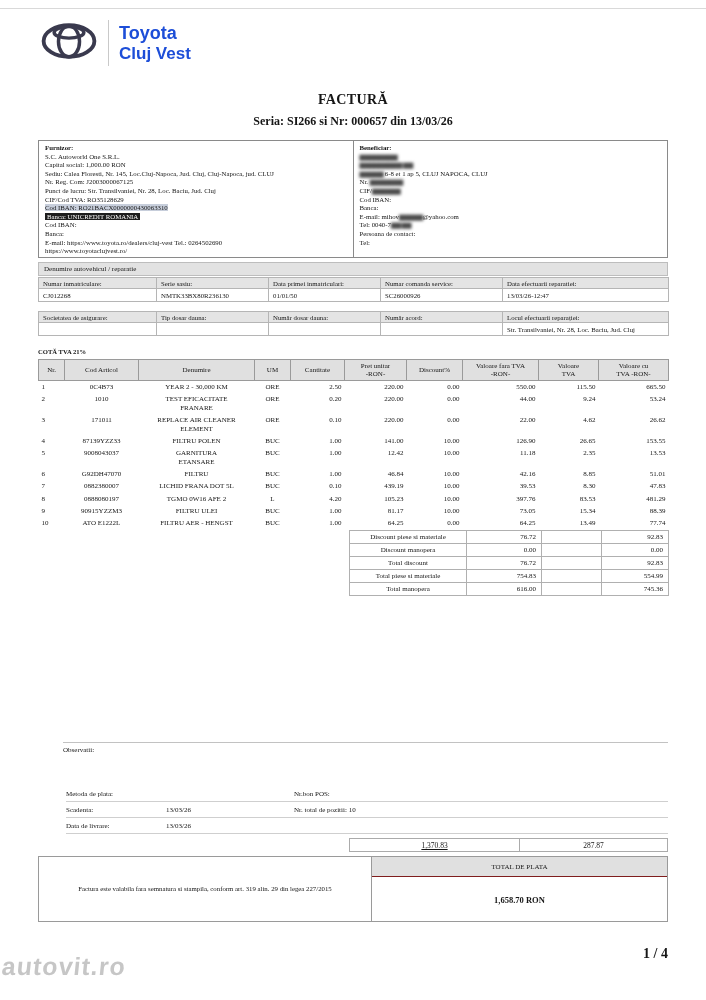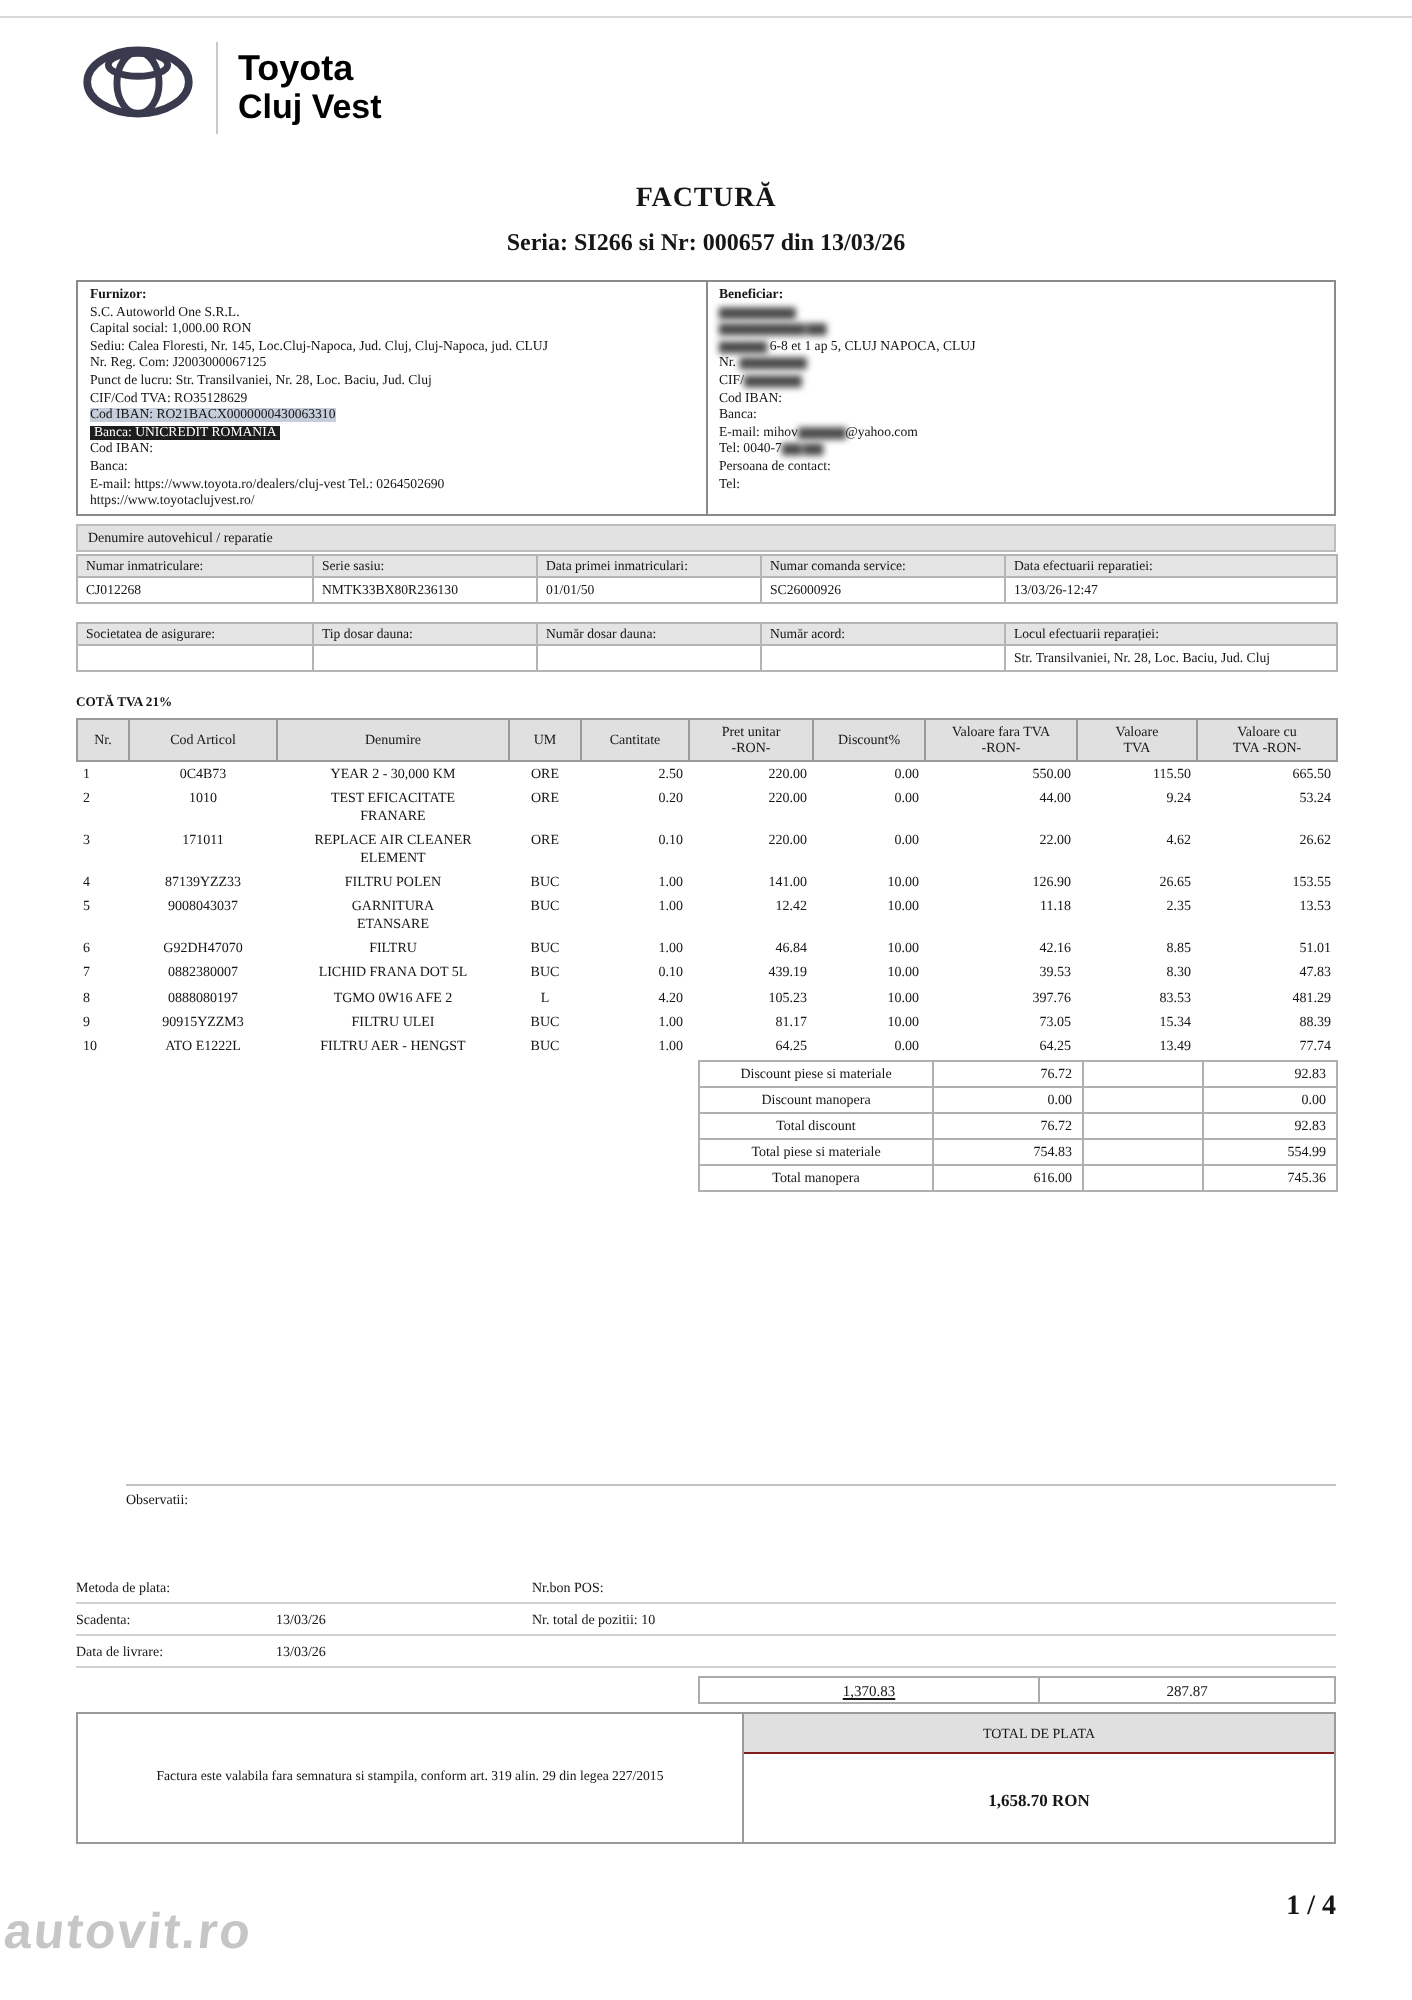--- a/index.html
+++ b/index.html
@@ -3,21 +3,21 @@
 <meta charset="utf-8">
 <style>
   * { margin:0; padding:0; box-sizing:border-box; }
   html,body { width:706px; height:1000px; background:#ffffff; font-family:"Liberation Serif", serif; color:#161616; overflow:hidden; }
   .page { position:absolute; inset:0; background:#fff; }
   .topline { position:absolute; top:8px; left:0; right:0; border-top:1px solid #d9d9d9; }
 
   
   .hdr { position:absolute; top:18px; left:40px; display:flex; align-items:center; gap:10px; }
   .vdiv { width:1px; height:46px; background:#c9c9c9; }
-  .brand { font-family:"Liberation Sans", sans-serif; color:#000000; font-weight:bold; line-height:1.12; }
+  .brand { font-family:"Liberation Sans", sans-serif; color:#1d4ed8; font-weight:bold; line-height:1.12; }
   .brand .l1 { font-size:18px; }
   .brand .l2 { font-size:17px; }
 
   .doc-title  { position:absolute; top:92px;  left:0; right:0; text-align:center; font-weight:bold; font-size:14px; letter-spacing:.4px; }
   .doc-series { position:absolute; top:114px; left:0; right:0; text-align:center; font-weight:bold; font-size:12px; }
 
   
   .parties { position:absolute; top:140px; left:38px; right:38px; height:118px; display:flex; }
   .pbox { flex:1; border:1px solid #8a8a8a; padding:3px 6px; font-size:6.8px; line-height:8.6px; overflow:hidden; }
   .pbox + .pbox { border-left:none; }
@@ -47,21 +47,21 @@
   
   .stable { position:absolute; left:349px; top:530px; width:319px; border-collapse:collapse; font-size:7px; table-layout:fixed; }
   .stable td { border:1px solid #b0b0b0; height:13px; padding:1px 5px; }
   .sl { text-align:center; } .sv { text-align:right; }
 
   
   .obs { position:absolute; left:38px; right:38px; top:742px; border-top:1px solid #c2c2c2; font-size:7px; padding-top:3px;margin-left:25px; }
 
   
   .payment { position:absolute; left:38px; right:38px; top:786px; font-size:7px; }
-  .prow { display:flex; height:16px; align-items:center; border-bottom:1px solid #cfcfcf; }
+  .prow { display:flex; height:16px; align-items:center; border-bottom:1px solid #cfcfcf;margin-left:28px; }
   .pl { width:100px; } .pv { width:128px; } .pr { }
 
   
   .pretotals { position:absolute; left:349px; top:838px; display:flex; font-size:7.5px; }
   .pt1 { width:171px; height:14px; border:1px solid #ababab; text-align:center; line-height:13px;text-decoration:underline; }
   .pt2 { width:148px; height:14px; border:1px solid #ababab; border-left:none; text-align:center; line-height:13px; }
 
   
   .legalbox { position:absolute; left:38px; top:856px; width:334px; height:66px; border:1px solid #9a9a9a; display:flex; align-items:center; justify-content:center; text-align:center; font-size:6.8px; line-height:1.5; padding:0 34px; }
   .totalbox { position:absolute; left:372px; top:856px; width:296px; height:66px; border:1px solid #9a9a9a; border-left:none; }

